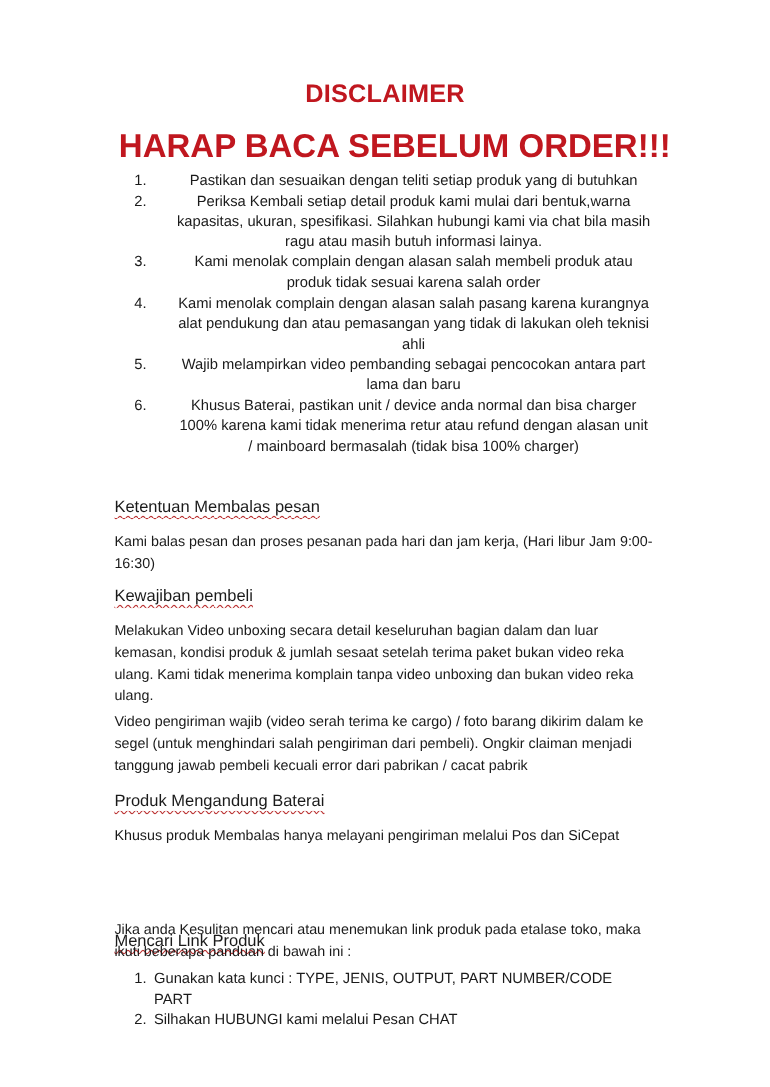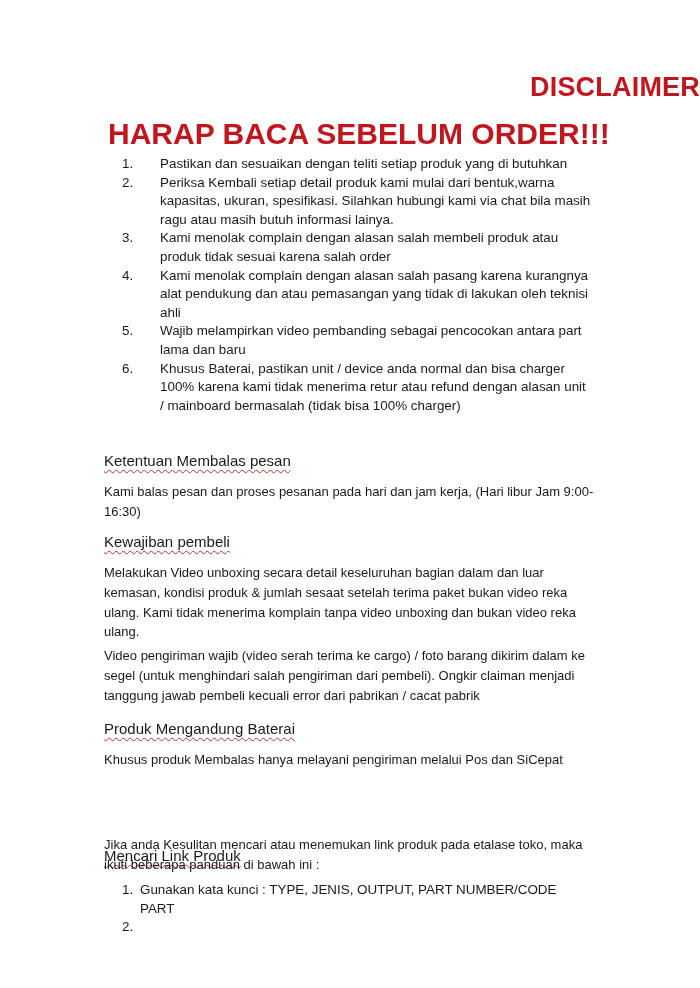--- a/index.html
+++ b/index.html
@@ -3,34 +3,34 @@
   <meta charset="utf-8">
   <style>
     html, body { margin: 0; padding: 0; }
     body {
       width: 700px; height: 988px; background: #ffffff;
       font-family: "Liberation Sans", sans-serif; color: #1a1a1a;
       position: relative; overflow: hidden;
     }
     .title {
       position: absolute; left: 0; width: 700px; top: 72px;
-      text-align: right; color: #c0171f; font-weight: bold; font-size: 27px;
+      text-align: center; color: #c0171f; font-weight: bold; font-size: 23px;
       letter-spacing: 0.2px;
     }
     .subtitle {
       position: absolute; left: 108px; top: 117px;
       color: #c0171f; font-weight: bold; font-size: 30px;
     }
     .numlist {
       position: absolute; left: 122px; top: 155px; width: 470px;
       font-size: 13.4px; line-height: 18.6px;
     }
     .numlist .item { display: flex; }
     .numlist .num { width: 38px; flex: 0 0 38px; }
-    .numlist .txt { flex: 1; }
+    .numlist .txt { flex: 1; text-align: center; }
     .sec-head {
       position: absolute; left: 104px; font-weight: normal; font-size: 15px;
       text-decoration: underline; text-decoration-color: #b33; text-decoration-style: wavy;
       text-decoration-thickness: 1px; text-underline-offset: 3px;
     }
     .sec-body {
       position: absolute; left: 104px; width: 490px;
       font-size: 13px; line-height: 19.8px;
     }
     .sublist {
@@ -85,14 +85,15 @@
 
 <div class="sec-head" style="top:847px">Mencari Link Produk</div>
 <div class="sec-body" style="top:835px">Jika anda Kesulitan mencari atau menemukan link produk pada etalase toko, maka ikuti beberapa panduan di bawah ini :</div>
 <div class="sublist" style="top:881px">
   <div class="item">
       <span class="num">1.</span>
       <span>Gunakan kata kunci : TYPE, JENIS, OUTPUT, PART NUMBER/CODE PART</span>
     </div>
   <div class="item">
       <span class="num">2.</span>
+      <span>Silhakan HUBUNGI kami melalui Pesan CHAT</span>
     </div>
 </div>
 
 </body></html>

